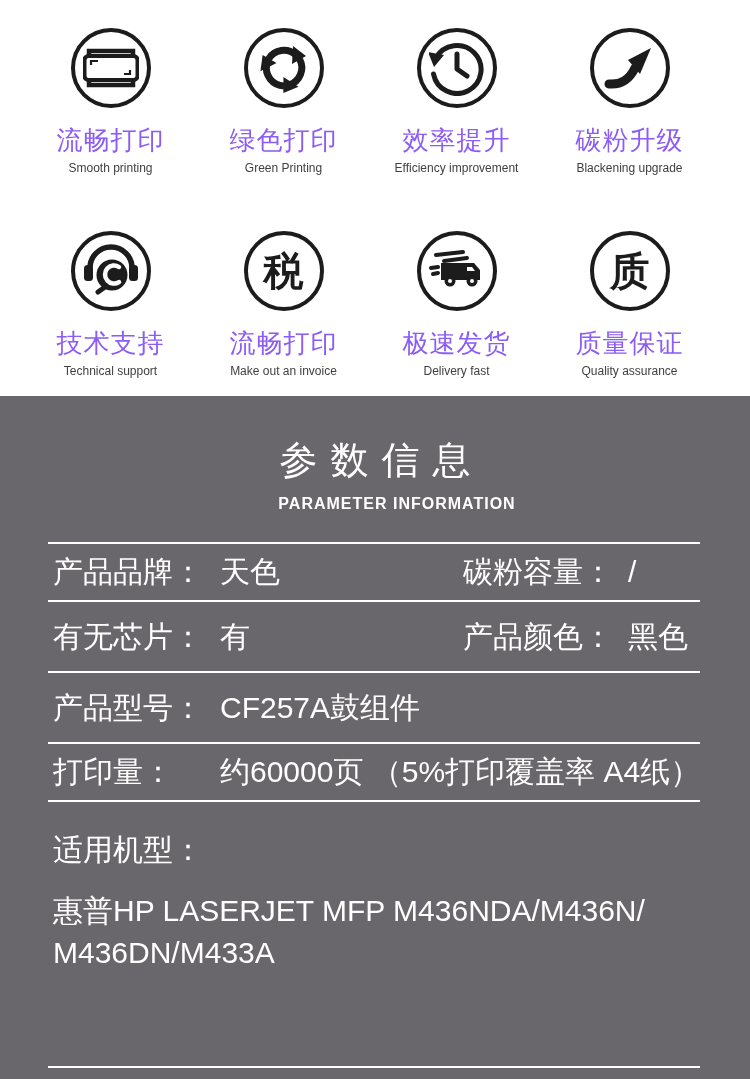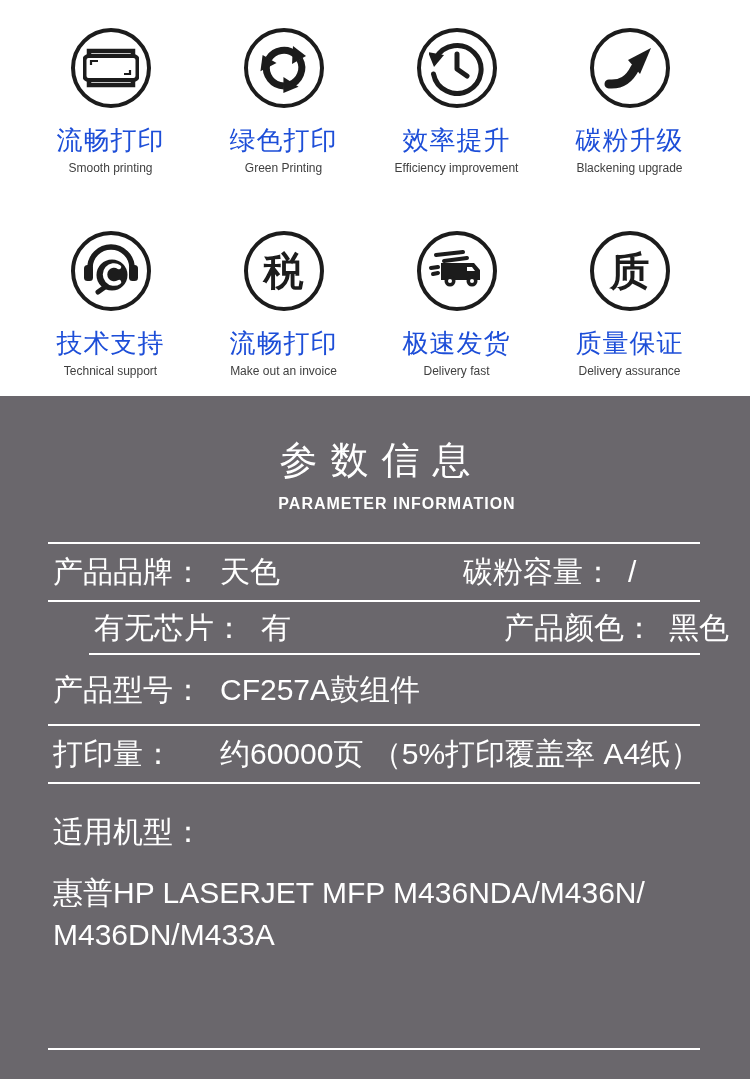--- a/index.html
+++ b/index.html
@@ -25,21 +25,21 @@
   .circle{
     width:80px;height:80px;border:4px solid var(--ink);border-radius:50%;
     display:flex;align-items:center;justify-content:center;margin-bottom:17px;
     background:#ffffff;
   }
   .circle svg{display:block;}
   .glyph{
     font-size:40px;font-weight:700;color:var(--ink);line-height:1;
     font-family:"Liberation Sans","DejaVu Sans",sans-serif;
   }
-  .f-label{font-size:26px;color:#1d4ed8;letter-spacing:1px;line-height:30px;white-space:nowrap;text-align:center;}
+  .f-label{font-size:26px;color:#8b5cf6;letter-spacing:1px;line-height:30px;white-space:nowrap;text-align:center;}
   .f-sub{margin-top:7px;font-size:12px;color:var(--sub-ink);line-height:13px;white-space:nowrap;}
 
   
   .panel{
     position:absolute;left:0;top:396px;width:750px;height:684px;
     background:var(--panel-bg);color:var(--light);
   }
   .panel-title{
     text-align:center;padding-top:43px;font-size:38px;font-weight:500;
     letter-spacing:13px;text-indent:13px;line-height:42px;color:var(--light);
@@ -47,21 +47,21 @@
   .panel-sub{
     text-align:center;margin-top:14px;font-size:16px;font-weight:700;
     letter-spacing:1px;line-height:18px;color:var(--light);margin-left:44px;
   }
   .ptable{margin:29px 50px 0 48px;border-top:2px solid var(--light);}
   .prow{
     position:relative;display:flex;align-items:center;
     border-bottom:2px solid var(--light);padding-left:5px;
     font-size:30px;line-height:34px;white-space:nowrap;
   }
-  .prow.h1{height:58px;} .prow.h2{height:53px;margin-left:41px;} .prow.h3{height:71px;} .prow.h4{height:58px;}
+  .prow.h1{height:58px;} .prow.h2{height:71px;} .prow.h3{height:71px;} .prow.h4{height:58px;}
   .pcell{display:flex;align-items:baseline;}
   .pcell-right{position:absolute;left:415px;top:0;height:100%;display:flex;align-items:center;}
   .plabel{display:inline-block;min-width:167px;}
   .pcell-right .plabel{min-width:165px;}
   .pvalue{display:inline-block;}
 
   .applicable{margin:31px 50px 0 48px;padding-left:5px;color:var(--light);}
   .app-label{font-size:30px;line-height:34px;margin-bottom:23px;}
   .app-line{font-size:30px;line-height:42px;white-space:nowrap;}
   .bottom-rule{height:2px;background:var(--light);margin:92px 50px 0 48px;}
@@ -178,21 +178,21 @@
         </div>
         <div class="f-label">极速发货</div>
         <div class="f-sub">Delivery fast</div>
       </div>
 
       <div class="feature-item">
         <div class="circle">
           <div class="glyph">质</div>
         </div>
         <div class="f-label">质量保证</div>
-        <div class="f-sub">Delivery assurance</div>
+        <div class="f-sub">Quality assurance</div>
       </div>
 
     </div>
   </div>
 
   <div class="panel">
 
     <div class="panel-title">参数信息</div>
     <div class="panel-sub">PARAMETER INFORMATION</div>
 

